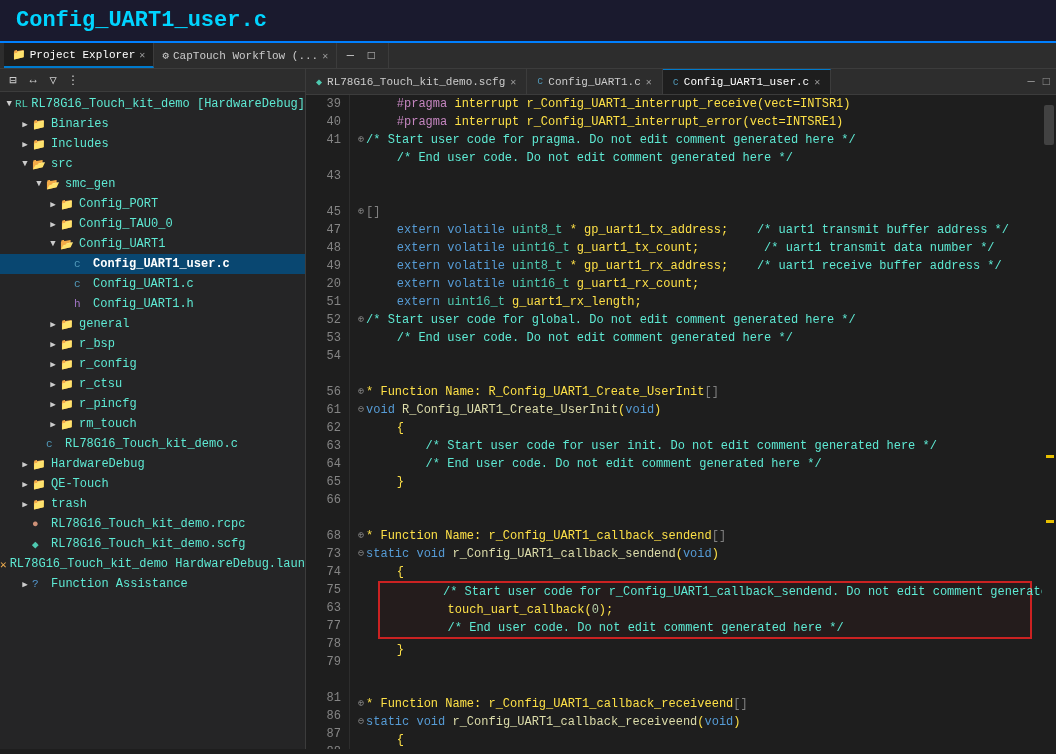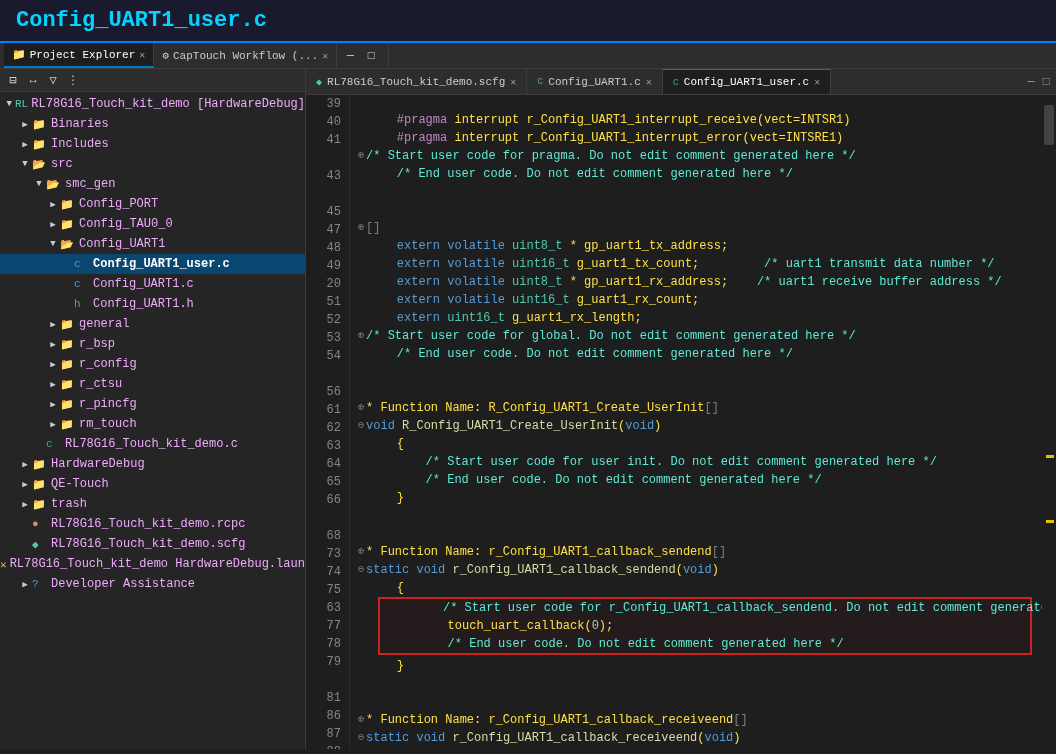--- a/index.html
+++ b/index.html
@@ -113,21 +113,21 @@
     .tree-item.selected { background: #094771; }
 
     .indent { display: inline-block; }
     .tree-arrow { display: inline-block; width: 14px; text-align: center; font-size: 9px; color: #ccc; }
     .tree-icon { display: inline-block; width: 16px; margin-right: 3px; font-size: 11px; }
     .icon-folder { color: #dcb67a; }
     .icon-folder-open { color: #dcb67a; }
     .icon-c-file { color: #519aba; }
     .icon-h-file { color: #a074c4; }
 
-    .tree-label { color: #f0abfc; font-size: 12px; }
+    .tree-label { color: #5eead4; font-size: 12px; }
     .tree-label.active-file { color: #fff; font-weight: bold; }
 
     
     .editor-panel {
       flex: 1;
       background: #1e1e1e;
       display: flex;
       flex-direction: column;
       overflow: hidden;
       position: relative;
@@ -191,21 +191,20 @@
       line-height: 18px;
     }
 
     .code-content {
       flex: 1;
       overflow: auto;
       padding: 0 8px;
       line-height: 18px;
       font-size: 12px;
       position: relative;
-      margin-top: 16px;
     }
     .code-content::-webkit-scrollbar { width: 8px; height: 8px; }
     .code-content::-webkit-scrollbar-thumb { background: #424242; }
     .code-content::-webkit-scrollbar-track { background: #1e1e1e; }
 
     .code-line {
       display: flex;
       align-items: flex-start;
       height: 18px;
       white-space: pre;
@@ -451,21 +450,21 @@
           <span class="indent" style="width:18px;"></span>
           <span class="tree-arrow"></span>
           <span class="tree-icon" style="color:#f0ad4e;">✕</span>
           <span class="tree-label">RL78G16_Touch_kit_demo HardwareDebug.launch</span>
         </div>
 
         <div class="tree-item">
           <span class="indent" style="width:18px;"></span>
           <span class="tree-arrow">▶</span>
           <span class="tree-icon" style="color:#569cd6;">?</span>
-          <span class="tree-label">Developer Assistance</span>
+          <span class="tree-label">Function Assistance</span>
         </div>
       </div>
     </div>
 
     <div class="editor-panel">
       <div class="editor-tabs">
         <div class="editor-tab">
           <span style="color:#4ec9b0;font-size:10px;">◆</span>
           <span>RL78G16_Touch_kit_demo.scfg</span>
           <span class="tab-close">✕</span>
@@ -560,21 +559,21 @@
             <span class="gutter-btn"> </span>
           </div>
 
           <div class="code-line">
             <span class="fold-btn">⊕</span>
             <span class="op-dot">[]</span>
           </div>
 
           <div class="code-line">
             <span class="gutter-btn"> </span>
-            <span class="plain">    </span><span class="kw">extern</span><span class="plain"> </span><span class="kw">volatile</span><span class="plain"> </span><span class="type">uint8_t</span><span class="plain"> * gp_uart1_tx_address;    </span>
+            <span class="plain">    </span><span class="kw">extern</span><span class="plain"> </span><span class="kw">volatile</span><span class="plain"> </span><span class="type">uint8_t</span><span class="plain"> * gp_uart1_tx_address;    </span><span class="cm">/* uart1 transmit buffer address */</span>
           </div>
 
           <div class="code-line">
             <span class="gutter-btn"> </span>
             <span class="plain">    </span><span class="kw">extern</span><span class="plain"> </span><span class="kw">volatile</span><span class="plain"> </span><span class="type">uint16_t</span><span class="plain"> g_uart1_tx_count;         </span><span class="cm">/* uart1 transmit data number */</span>
           </div>
 
           <div class="code-line">
             <span class="gutter-btn"> </span>
             <span class="plain">    </span><span class="kw">extern</span><span class="plain"> </span><span class="kw">volatile</span><span class="plain"> </span><span class="type">uint8_t</span><span class="plain"> * gp_uart1_rx_address;    </span><span class="cm">/* uart1 receive buffer address */</span>

